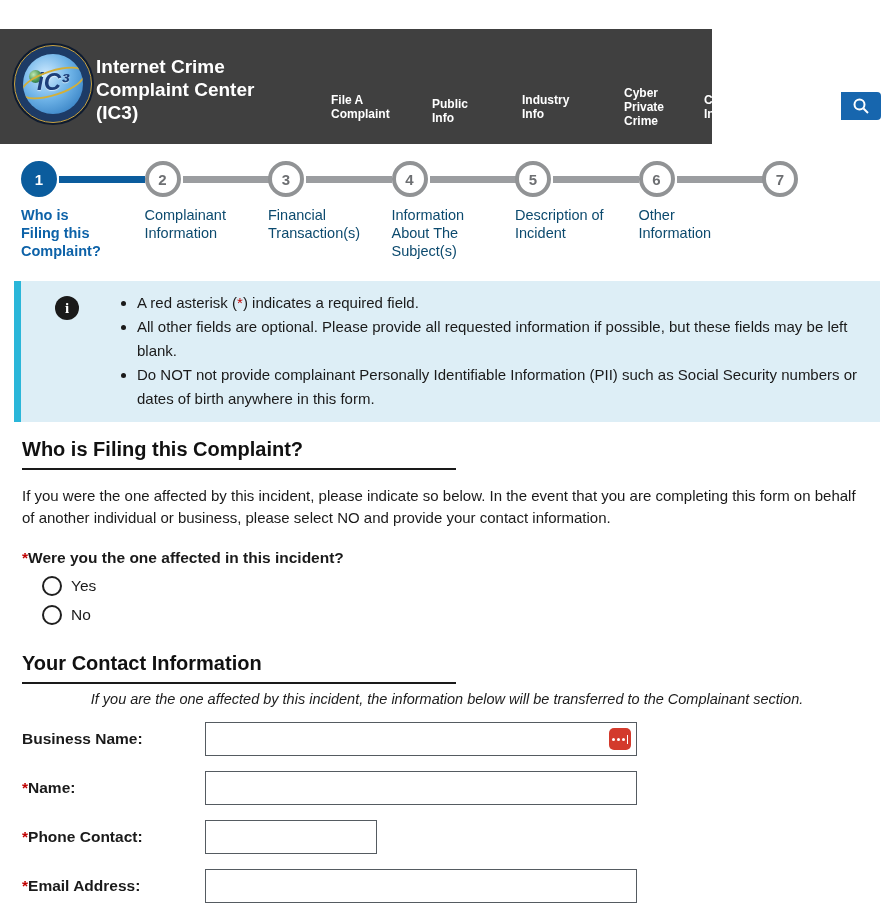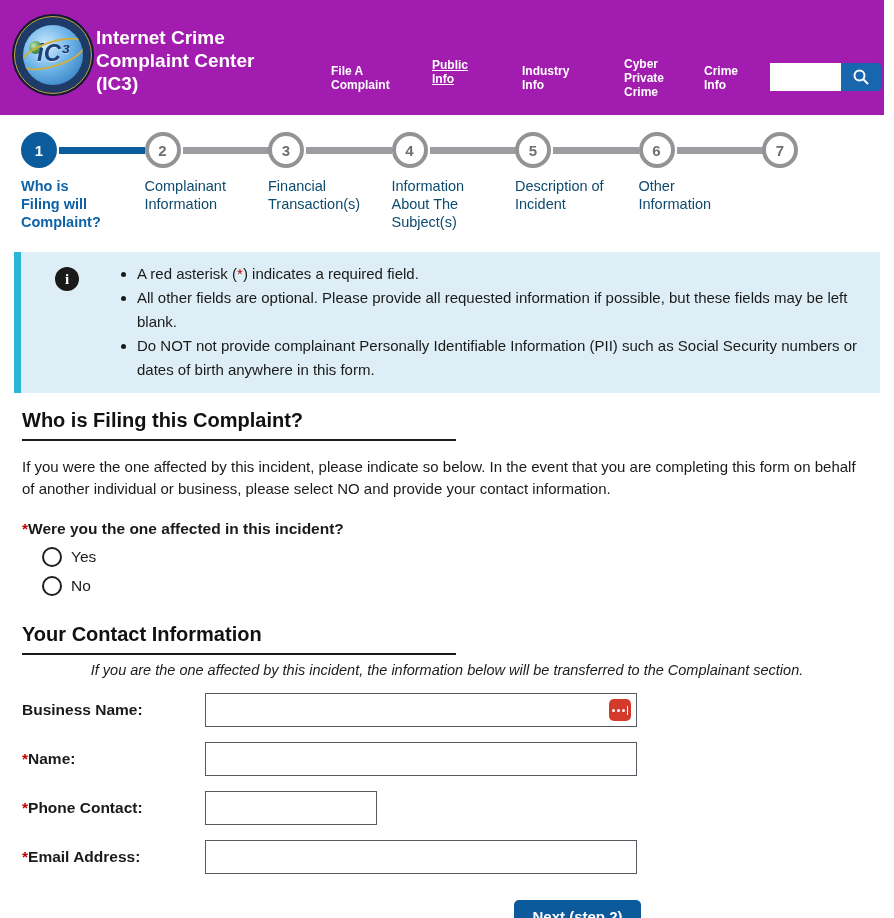--- a/index.html
+++ b/index.html
@@ -1,37 +1,37 @@
 <!DOCTYPE html>
 <html><head>
 <meta charset="utf-8">
 <style>
   * { margin:0; padding:0; box-sizing:border-box; }
   html,body { width:894px; height:918px; background:#ffffff;
     font-family:"Liberation Sans", sans-serif; color:#1a1a1a; overflow:hidden; }
 
   
-  .header { position:relative; width:884px; height:115px; background:#a21caf; }
+  .header { position:relative; width:712px; height:115px; background:#404040;margin-top:29px; }
   .logo { position:absolute; left:14px; top:16px; width:78px; height:78px; border-radius:50%;
     background:#1d3b66; border:1px solid #c9a23f; box-shadow:0 0 0 2px #0e1b30; cursor:pointer; }
   .seal-inner { position:absolute; left:8px; top:8px; width:60px; height:60px; border-radius:50%;
     background:radial-gradient(circle at 38% 35%, #cfeaff 0%, #6fb4e8 45%, #1f6cb5 100%); overflow:hidden; }
   .seal-text { position:absolute; left:0; top:14px; width:100%; text-align:center;
     font-size:24px; font-weight:bold; font-style:italic; color:#1d3f7a;
     text-shadow:0 1px 1px rgba(255,255,255,.6); }
   .orbit { position:absolute; left:-4px; top:16px; width:68px; height:26px; border:2px solid #d4af37;
     border-radius:50%; transform:rotate(-18deg); }
   .globe { position:absolute; left:6px; top:16px; width:13px; height:13px; border-radius:50%;
     background:radial-gradient(circle at 35% 35%, #bfe8b0 0%, #3f8f4e 60%, #1d4f7a 100%); }
   .site-title { position:absolute; left:96px; top:26px; width:230px; font-size:19px; line-height:23px;
     font-weight:bold; color:#ffffff; white-space:pre-line; }
   .nav-item { position:absolute; color:#ffffff; font-weight:bold; font-size:12px; line-height:14px;
     white-space:pre-line; text-decoration:none; cursor:pointer; }
   .nav-1 { left:331px; top:64px; }
-  .nav-2 { left:432px; top:58px;text-decoration:underline; }
+  .nav-2 { left:432px; top:68px; }
   .nav-3 { left:522px; top:64px; }
   .nav-4 { left:624px; top:57px; }
   .nav-5 { left:704px; top:64px; }
   .search { position:absolute; left:770px; top:63px; display:flex; }
   .search input { width:71px; height:28px; border:none; background:#ffffff; padding:0 5px; font-size:13px; outline:none; }
   .search button { width:40px; height:28px; background:#1766ae; border:none; cursor:pointer;
     border-radius:0 4px 4px 0; display:flex; align-items:center; justify-content:center; }
 
   
   .stepper { display:flex; padding:17px 0 0 21px; background:#ffffff; margin-bottom:21px; }
@@ -119,21 +119,21 @@
       </svg>
     </button>
   </div>
 </div>
 
 <div class="stepper">
   <div class="step active">
     <div class="connector"></div>
     <div class="circle">1</div>
     <div class="step-label">Who is
-Filing will
+Filing this
 Complaint?</div>
   </div>
   <div class="step">
     <div class="connector"></div>
     <div class="circle">2</div>
     <div class="step-label">Complainant
 Information</div>
   </div>
   <div class="step">
     <div class="connector"></div>

